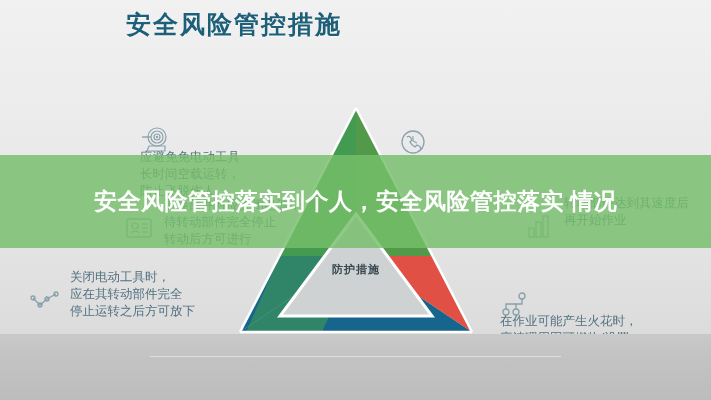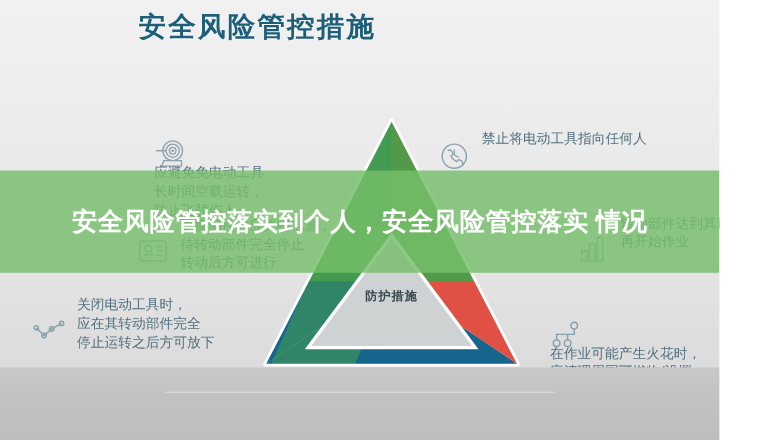--- a/index.html
+++ b/index.html
@@ -2,21 +2,21 @@
 <html><head>
 <meta charset="utf-8">
 <style>
   html, body {
     margin: 0;
     padding: 0;
     background: #ffffff;
   }
   #stage {
     position: relative;
-    width: 654px;
+    width: 711px;
     height: 400px;
     overflow: hidden;
     font-family: "DejaVu Sans", "Liberation Sans", sans-serif;
     background: linear-gradient(180deg, #f1f1f1 0%, #ededed 22%, #e6e6e6 55%, #dcdcdc 82%, #d4d4d4 100%);
   }
 
   
   .poster {
     position: absolute;
     inset: 0;
@@ -203,21 +203,20 @@
 
     <div class="item item-r1">
       <span class="ic">
         <svg width="30" height="30" viewBox="0 0 30 30" xmlns="http://www.w3.org/2000/svg">
           <circle cx="15" cy="15" r="11" fill="none" stroke="#6b8b99" stroke-width="1.3"></circle>
           <path d="M9 10c1-1 3-1 4 1l1 2-2 2c1 2 3 4 5 5l2-2 2 1c2 1 2 3 1 4" fill="none" stroke="#6b8b99" stroke-width="1.3"></path>
           <line x1="15" y1="9" x2="15" y2="14" stroke="#6b8b99" stroke-width="1.1"></line>
           <line x1="15" y1="14" x2="19" y2="16" stroke="#6b8b99" stroke-width="1.1"></line>
         </svg>
       </span>
-      <span>禁止将电动工具指向任何人</span>
     </div>
 
     <div class="item item-r2">
       <span class="ic">
         <svg width="30" height="30" viewBox="0 0 30 30" xmlns="http://www.w3.org/2000/svg">
           <rect x="5" y="17" width="5" height="9" fill="none" stroke="#6b8b99" stroke-width="1.3"></rect>
           <rect x="12" y="11" width="5" height="15" fill="none" stroke="#6b8b99" stroke-width="1.3"></rect>
           <rect x="19" y="5" width="5" height="21" fill="none" stroke="#6b8b99" stroke-width="1.3"></rect>
         </svg>
       </span>

